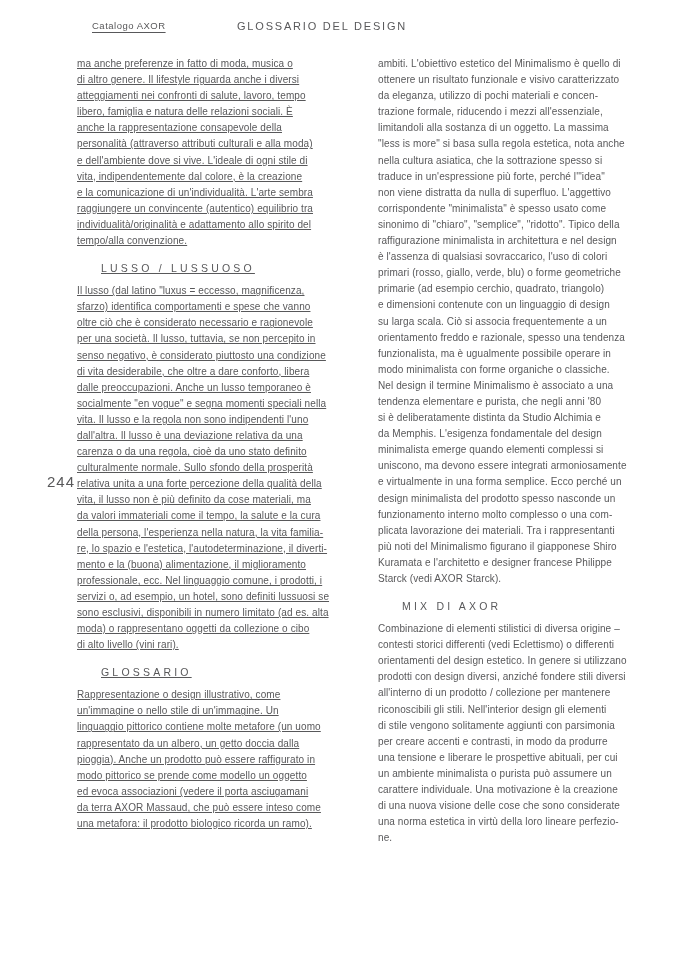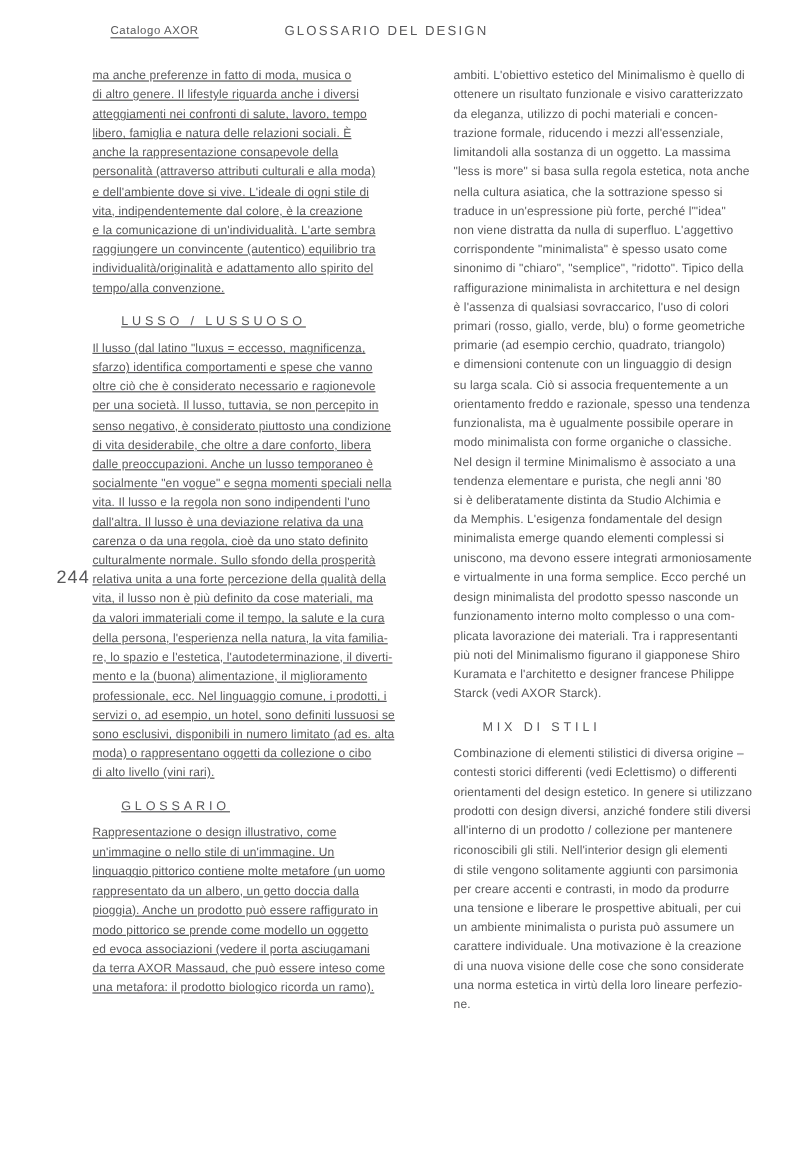--- a/index.html
+++ b/index.html
@@ -155,21 +155,21 @@
 minimalista emerge quando elementi complessi si
 uniscono, ma devono essere integrati armoniosamente
 e virtualmente in una forma semplice. Ecco perché un
 design minimalista del prodotto spesso nasconde un
 funzionamento interno molto complesso o una com-
 plicata lavorazione dei materiali. Tra i rappresentanti
 più noti del Minimalismo figurano il giapponese Shiro
 Kuramata e l'architetto e designer francese Philippe
 Starck (vedi AXOR Starck).</p>
 
-    <h2 class="section-heading">MIX DI STILI</h2>
+    <h2 class="section-heading">MIX DI AXOR</h2>
     <p class="body-text">Combinazione di elementi stilistici di diversa origine –
 contesti storici differenti (vedi Eclettismo) o differenti
 orientamenti del design estetico. In genere si utilizzano
 prodotti con design diversi, anziché fondere stili diversi
 all'interno di un prodotto / collezione per mantenere
 riconoscibili gli stili. Nell'interior design gli elementi
 di stile vengono solitamente aggiunti con parsimonia
 per creare accenti e contrasti, in modo da produrre
 una tensione e liberare le prospettive abituali, per cui
 un ambiente minimalista o purista può assumere un

